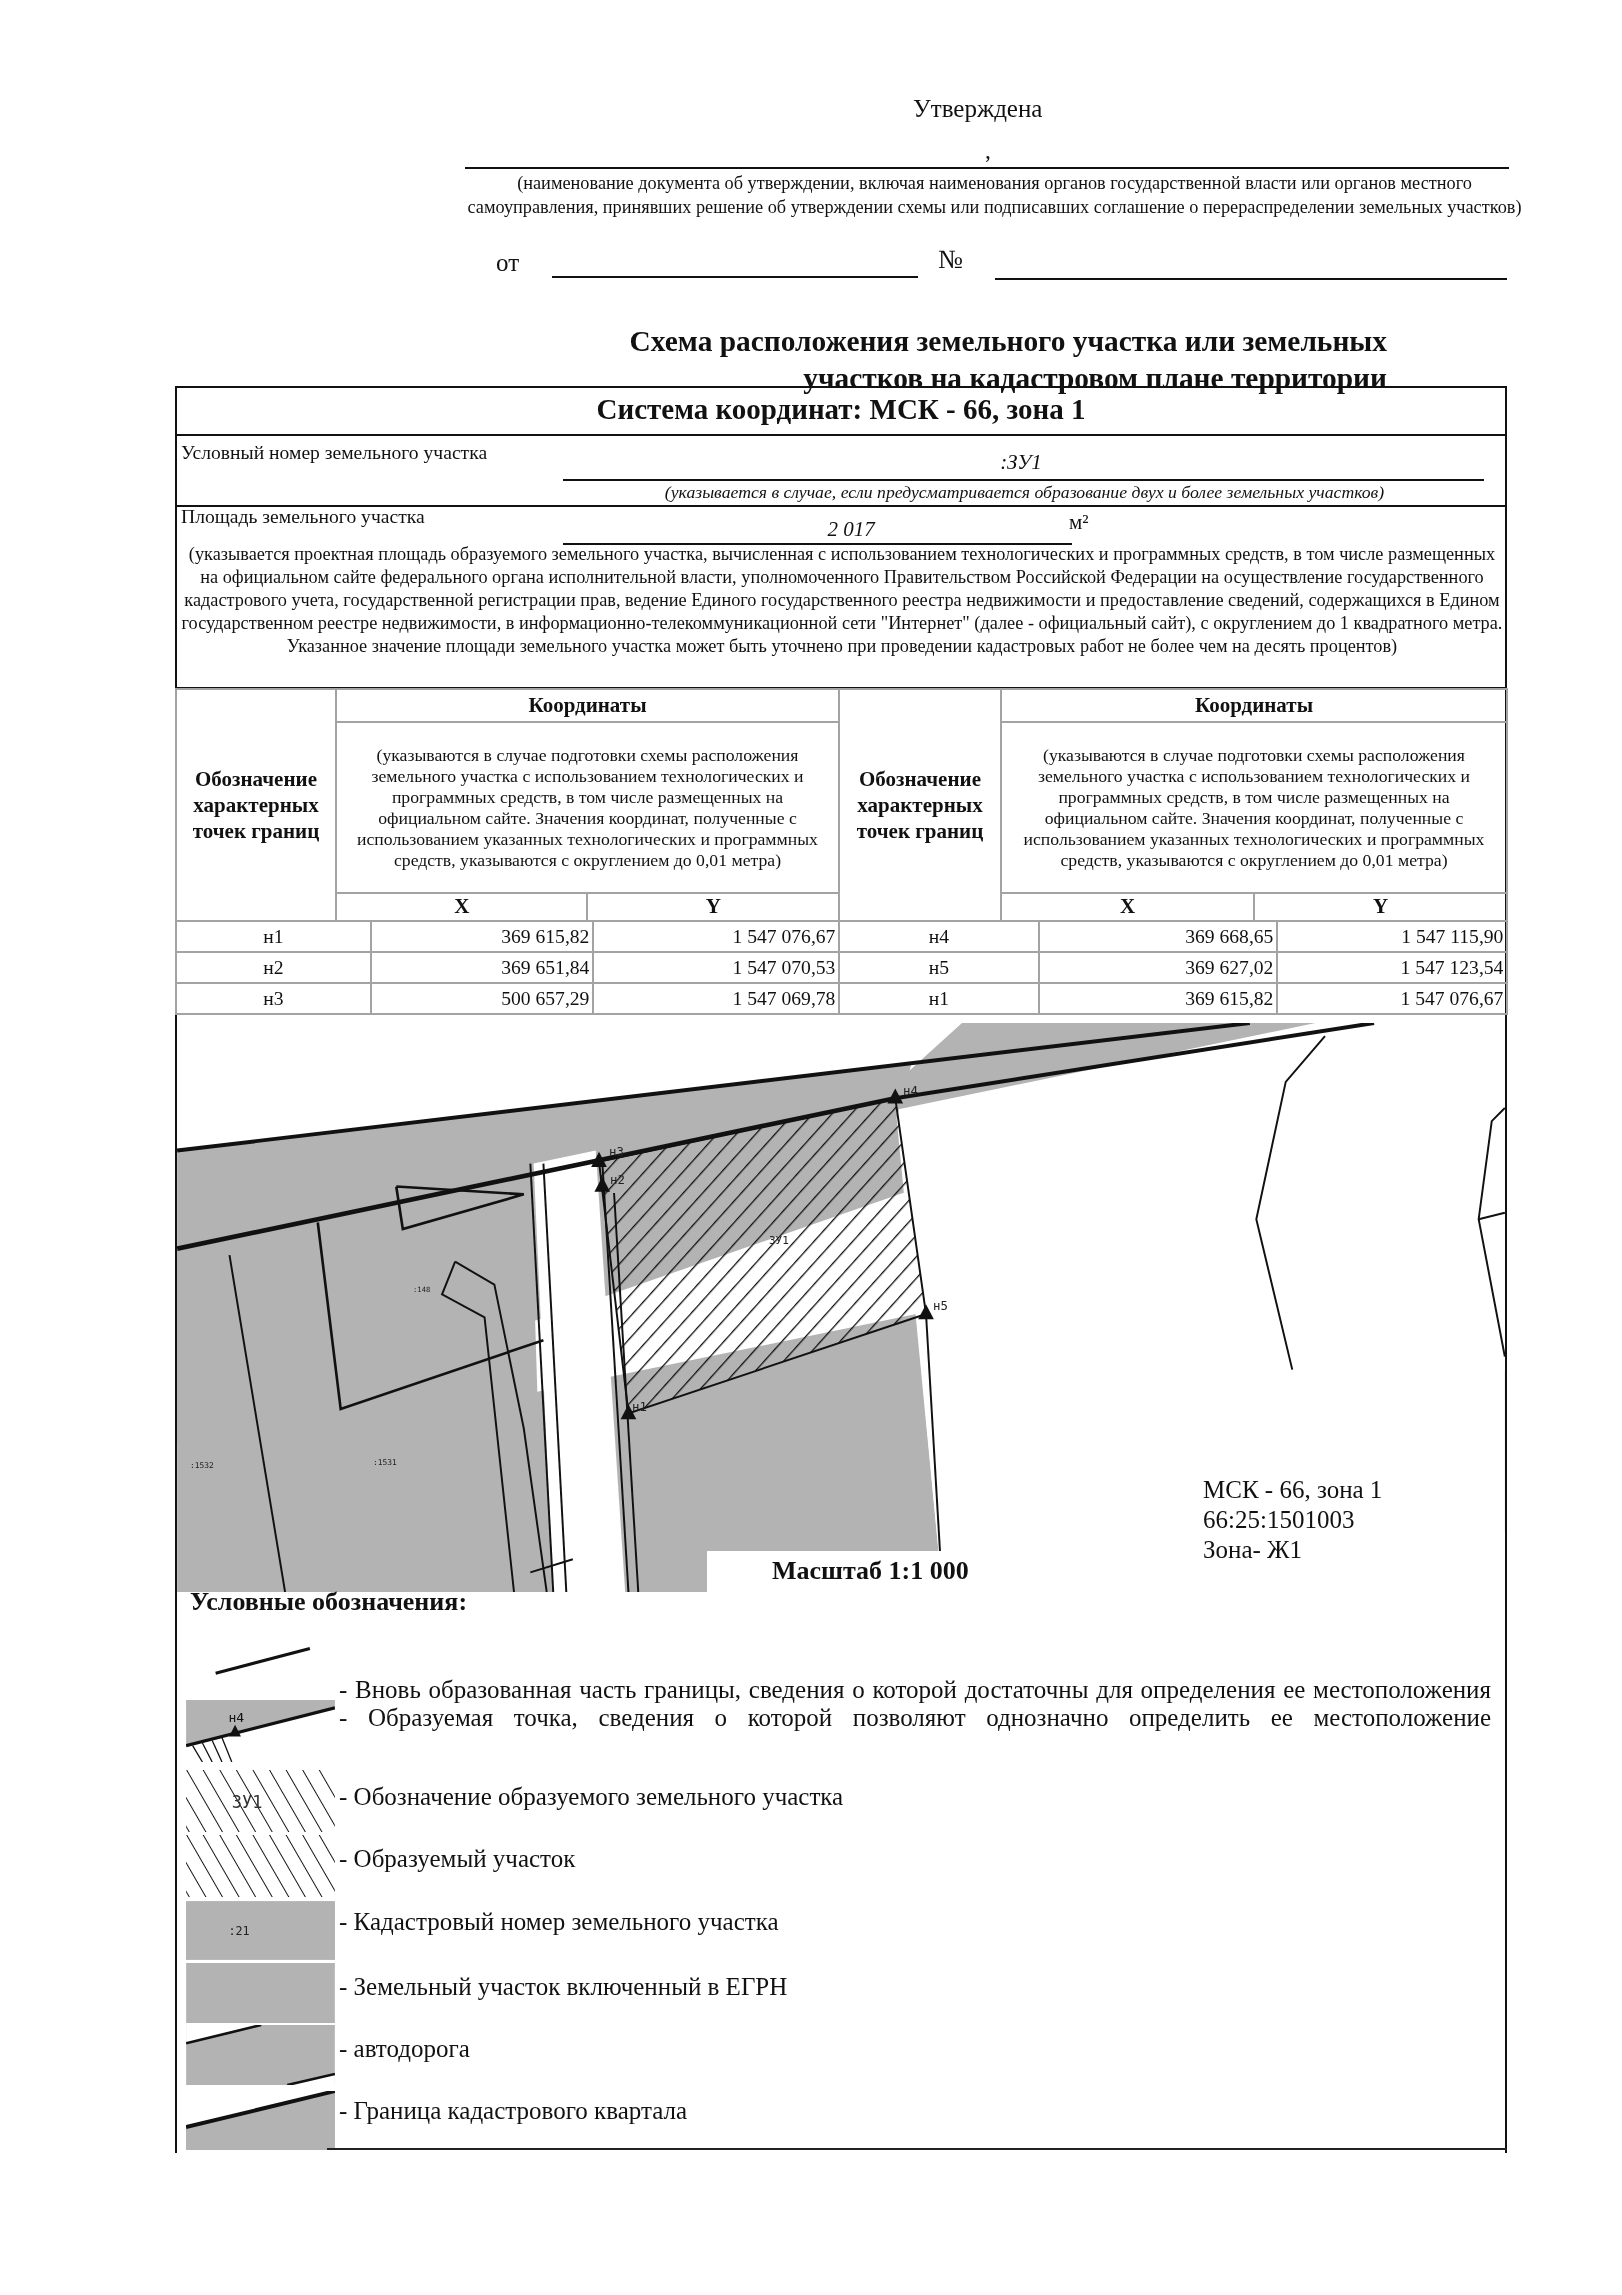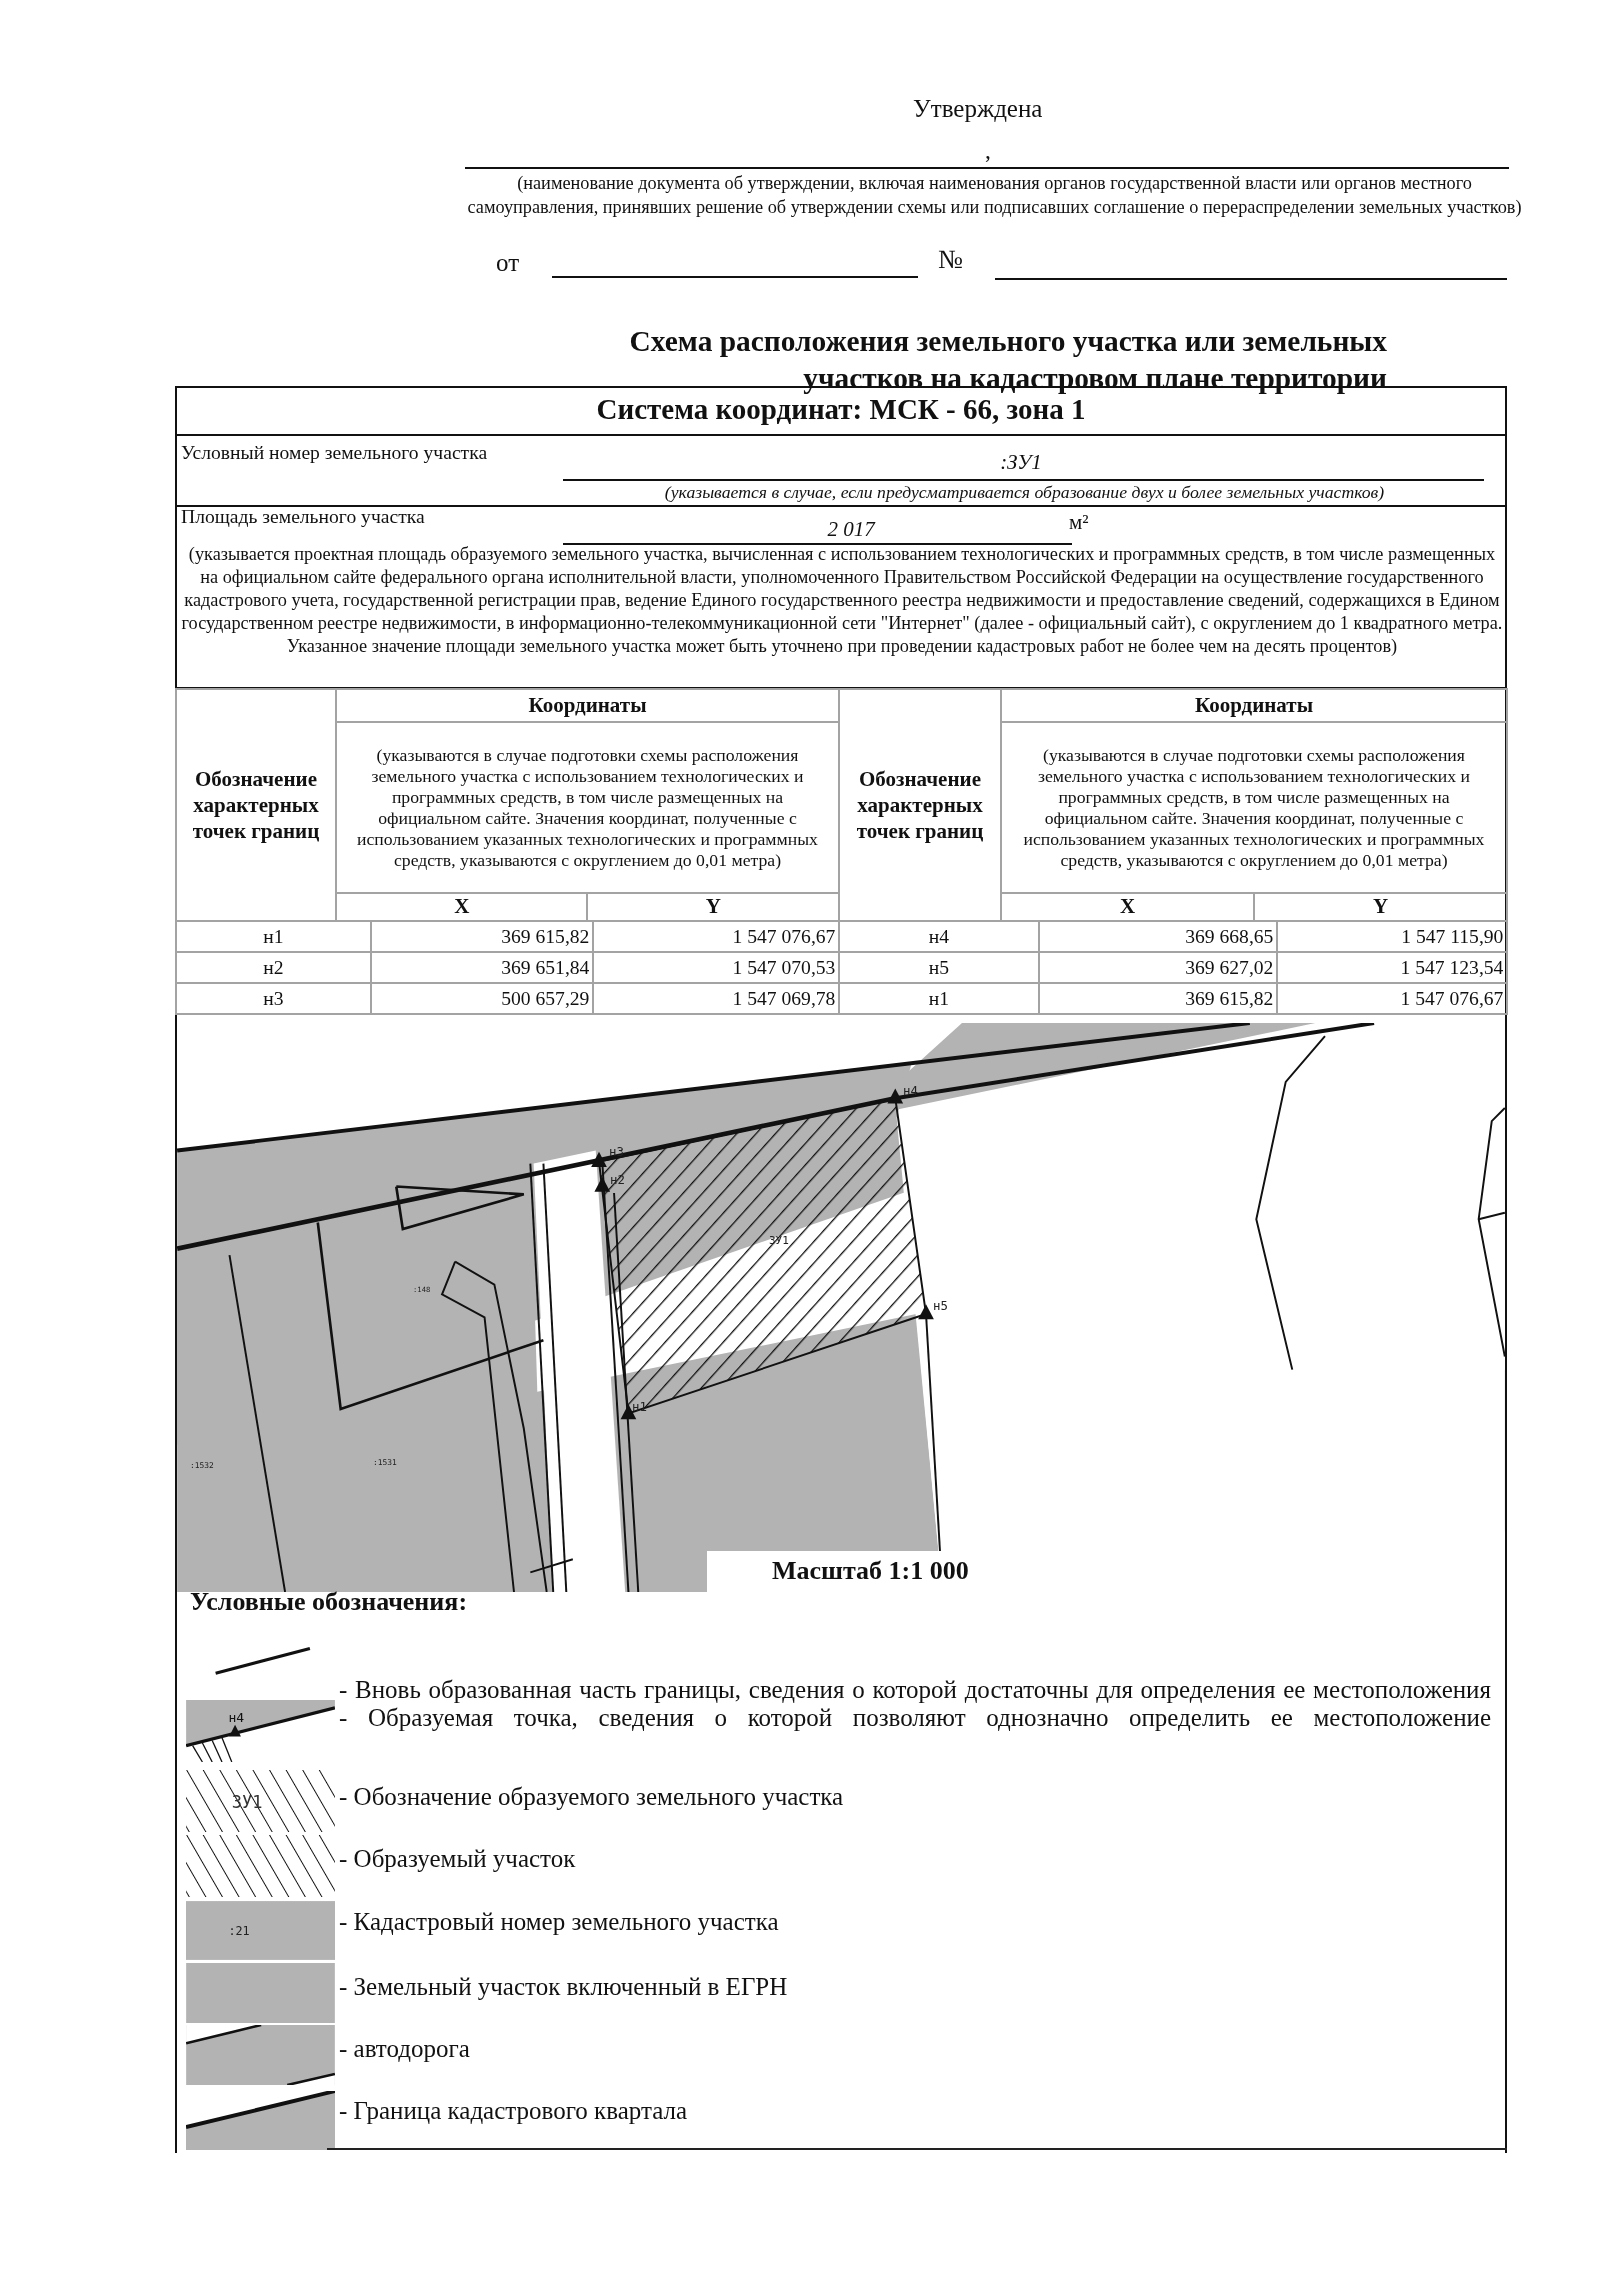--- a/index.html
+++ b/index.html
@@ -204,20 +204,25 @@
   <div class="map-label" style="left:433px; top:149px;">н2</div>
   <div class="map-label" style="left:726px; top:60px;">н4</div>
   <div class="map-label" style="left:756px; top:275px;">н5</div>
   <div class="map-label" style="left:455px; top:376px;">н1</div>
   <div class="map-label" style="left:592px; top:211px; font-size:11px;">ЗУ1</div>
   <div class="map-label" style="left:13px; top:438px; font-size:7.9px;">:1532</div>
   <div class="map-label" style="left:196px; top:435px; font-size:7.9px;">:1531</div>
   <div class="map-label" style="left:236px; top:262px; font-size:7.2px;">:148</div>
   <div class="scale-box"></div>
   <div class="scale-text">Масштаб 1:1 000</div>
+  <div class="map-info">
+    <div>МСК - 66, зона 1</div>
+    <div>66:25:1501003</div>
+    <div>Зона- Ж1</div>
+  </div>
 </div>
 
 <div class="legend-title">Условные обозначения:</div>
 
 <svg class="legend-sym" style="top:1629px; height:52px;" viewBox="0 0 228 80">
   <line x1="45" y1="68" x2="190" y2="30" stroke="#111" stroke-width="5"></line>
 </svg>
 <div class="legend-text justify-last" style="top:1629px;margin-top:44px;">- Вновь образованная часть границы, сведения о которой достаточны для определения ее местоположения</div>
 
 <svg class="legend-sym" style="top:1700px; height:62px;" viewBox="0 0 228 95">

